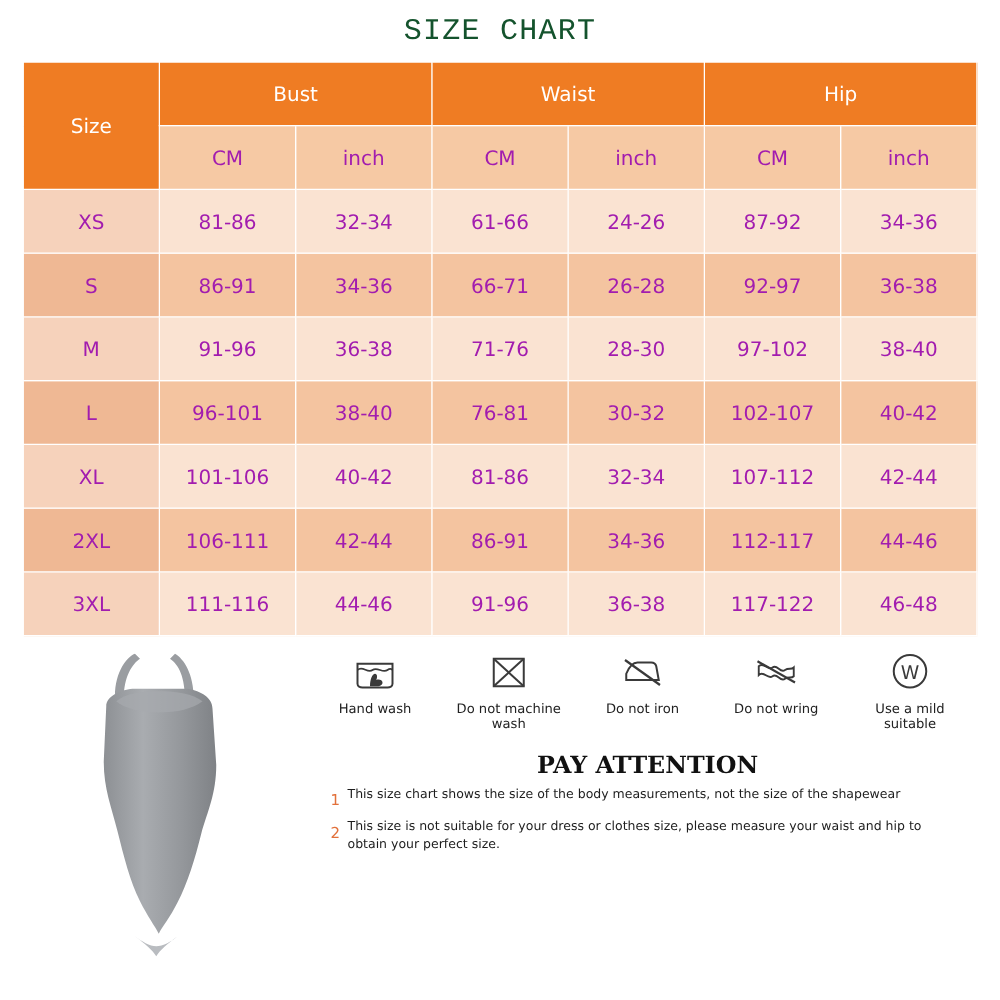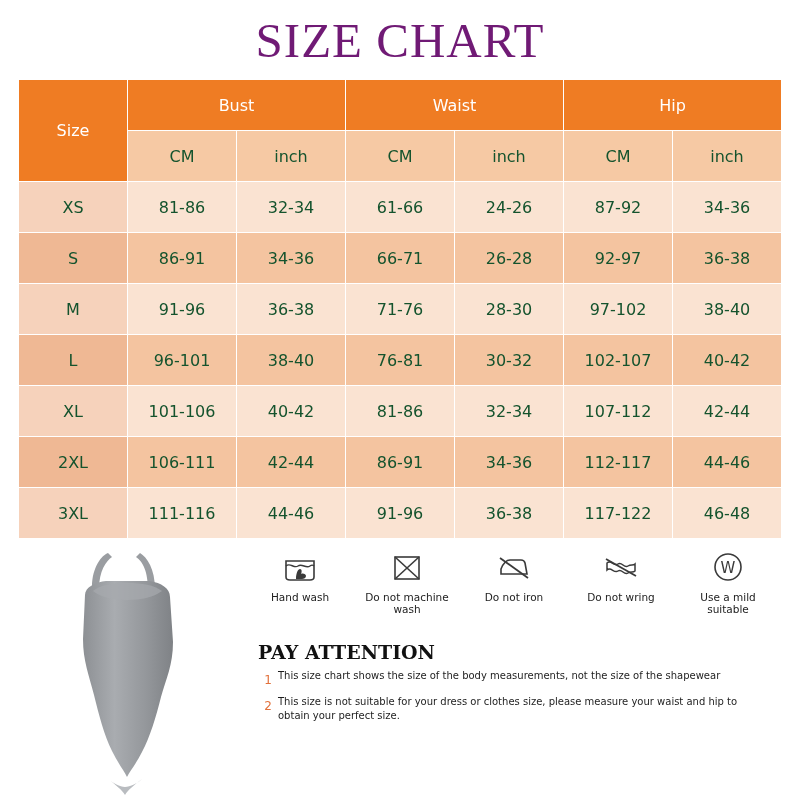--- a/index.html
+++ b/index.html
@@ -13,38 +13,38 @@
     font-family: "DejaVu Sans", sans-serif;
     overflow: hidden;
   }
   .page {
     position: relative;
     width: 800px;
     height: 800px;
   }
   .title {
     text-align: center;
-    font-family: Liberation Serif, serif;
-    font-size: 49px;
+    font-family: Liberation Mono, monospace;
+    font-size: 24px;
     letter-spacing: 1px;
-    color: #701a75;
+    color: #14532d;
     margin: 12px 0 10px 0;
     font-weight: 400;
   }
   table.size-chart {
     border-collapse: collapse;
     width: 764px;
     margin: 0 18px;
     table-layout: fixed;
   }
   table.size-chart td, table.size-chart th {
     border: 1px solid #ffffff;
     text-align: center;
     font-size: 16px;
-    color: #14532d;
+    color: #a21caf;
     font-weight: 400;
     padding: 0;
     height: 50px;
   }
   .hdr-orange {
     background: #ef7c23;
     color: #ffffff !important;
     font-weight: bold;
     font-size: 17px;
   }
@@ -107,21 +107,22 @@
   .care-label {
     font-size: 10.5px;
     color: #222222;
     line-height: 1.15;
   }
   .attention-title {
     font-family: "DejaVu Serif", serif;
     font-weight: bold;
     font-size: 19px;
     color: #111111;
-    margin: 26px 0 6px 0;
+    margin: 16px 0 6px 0;
+    text-align: center;
   }
   .note {
     display: flex;
     align-items: flex-start;
     margin-bottom: 8px;
     width: 505px;
   }
   .note-num {
     color: #e2703a;
     font-size: 12px;

